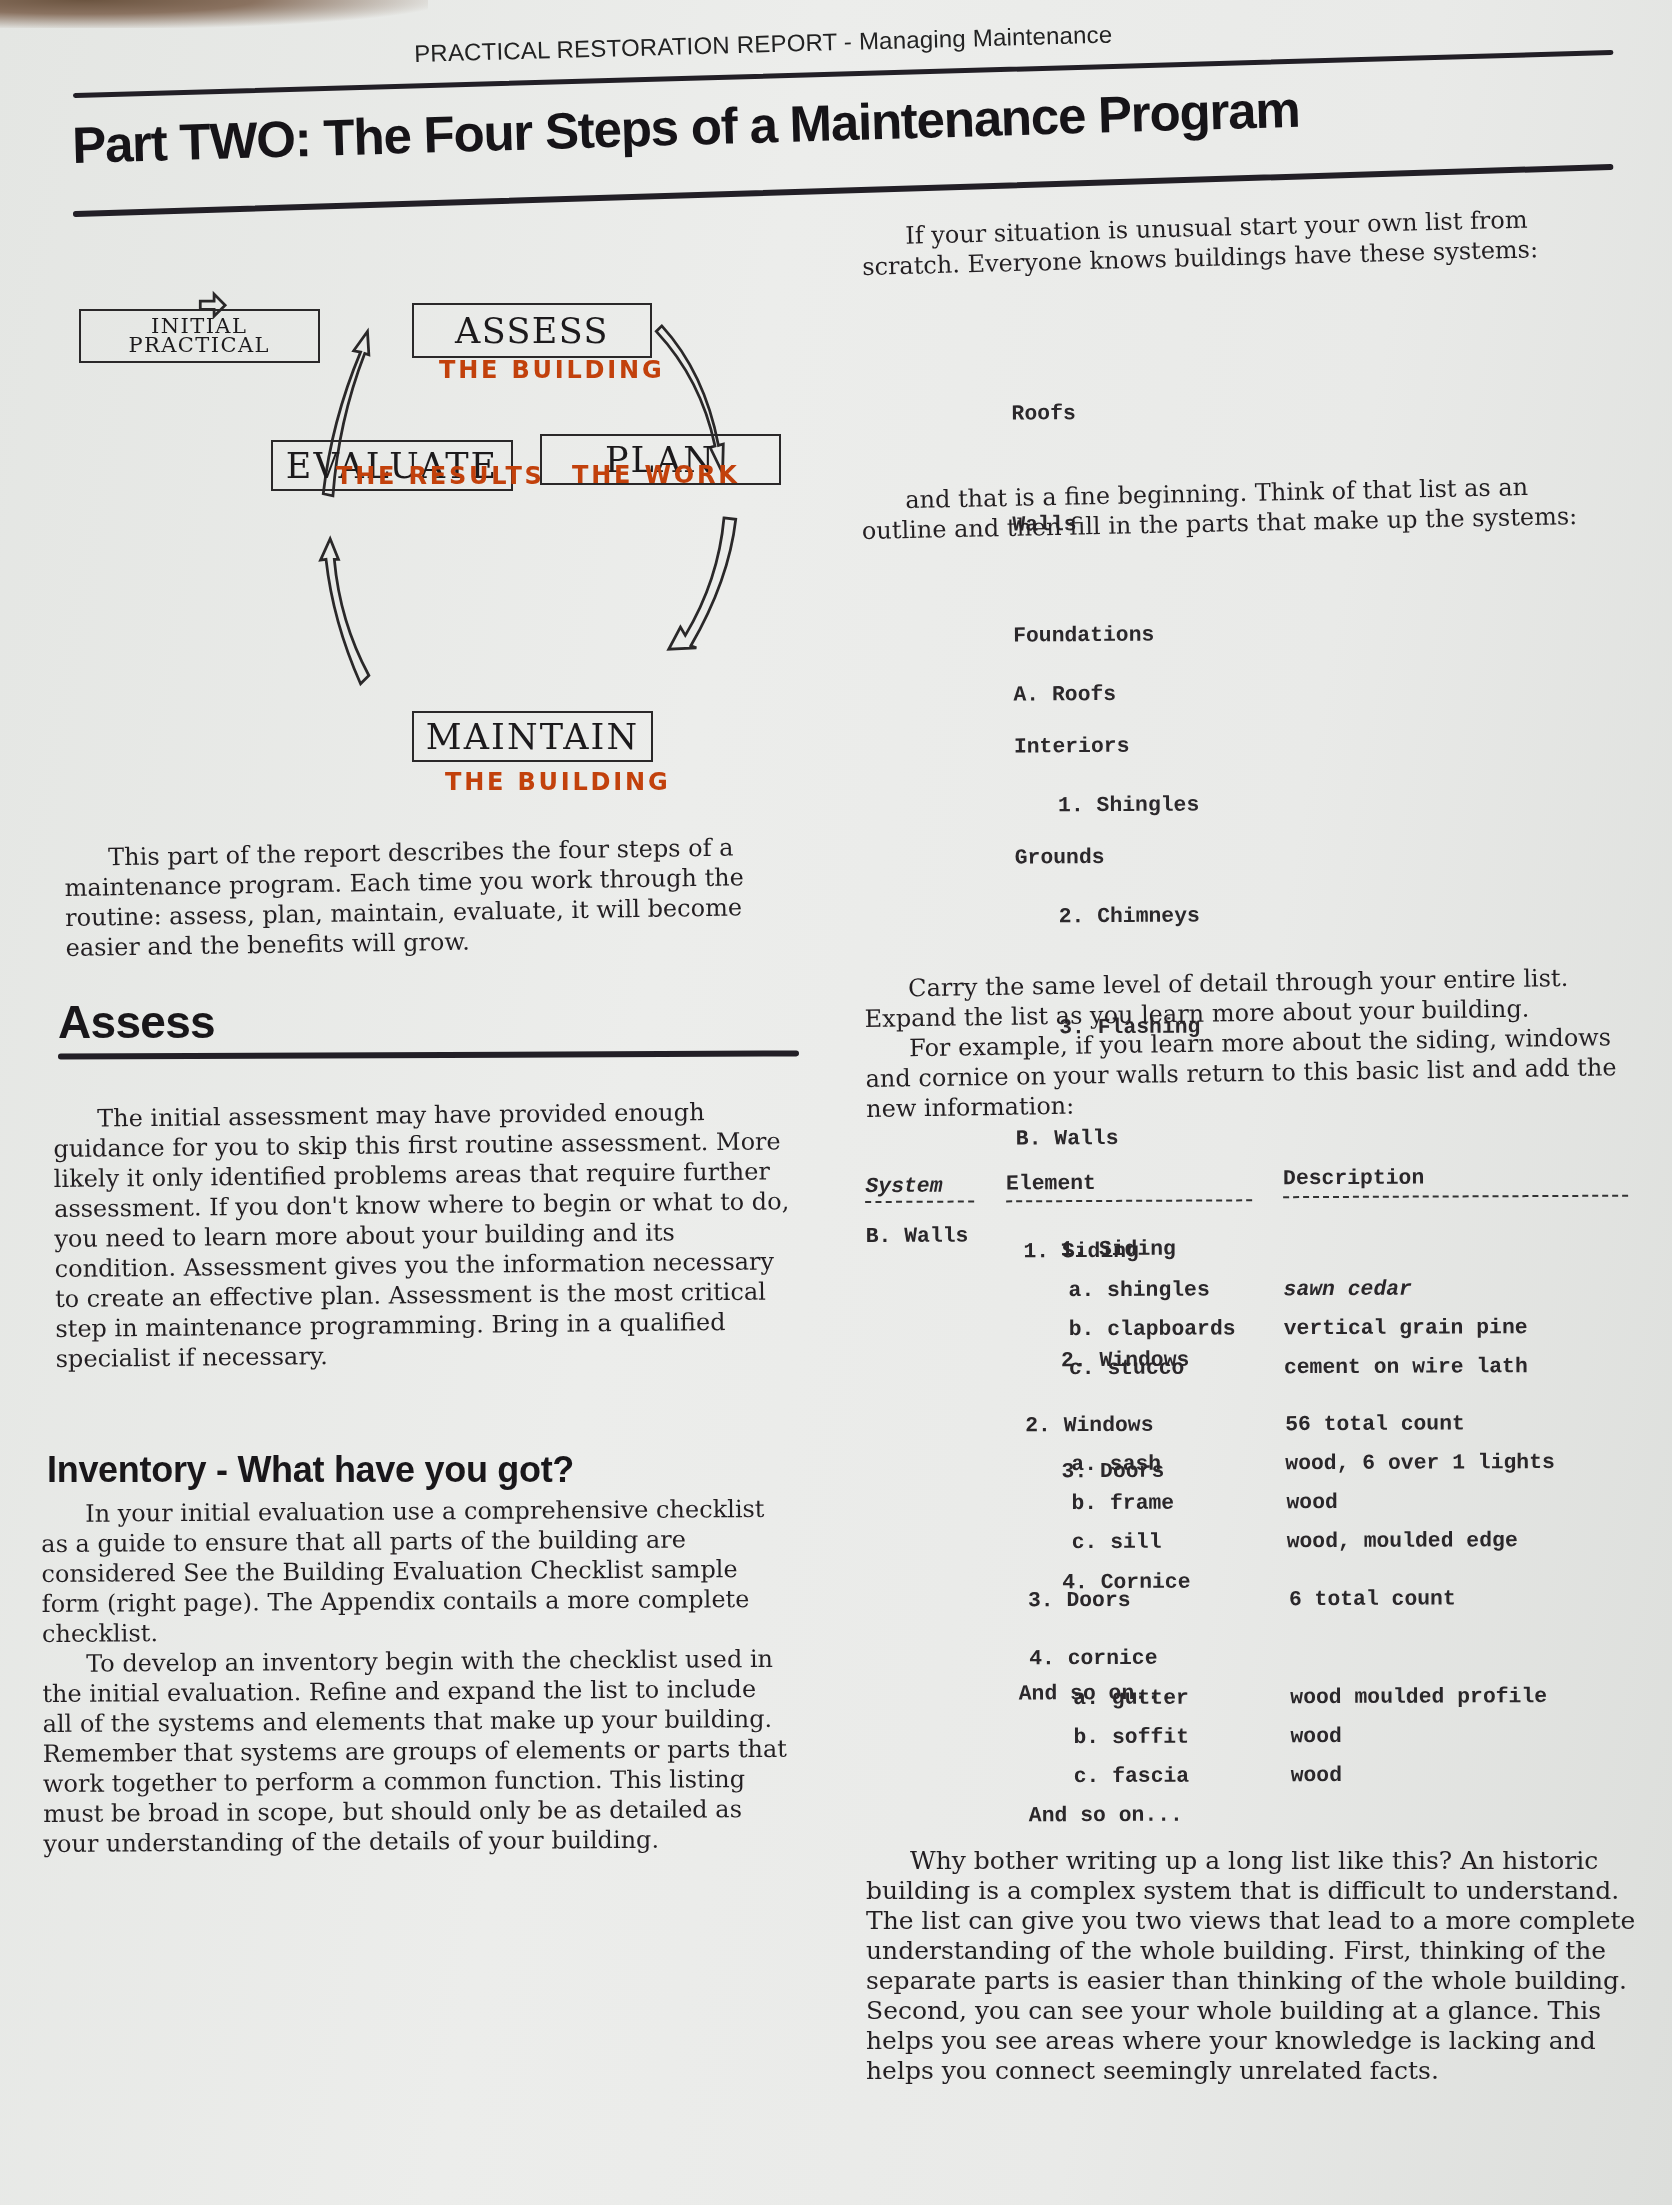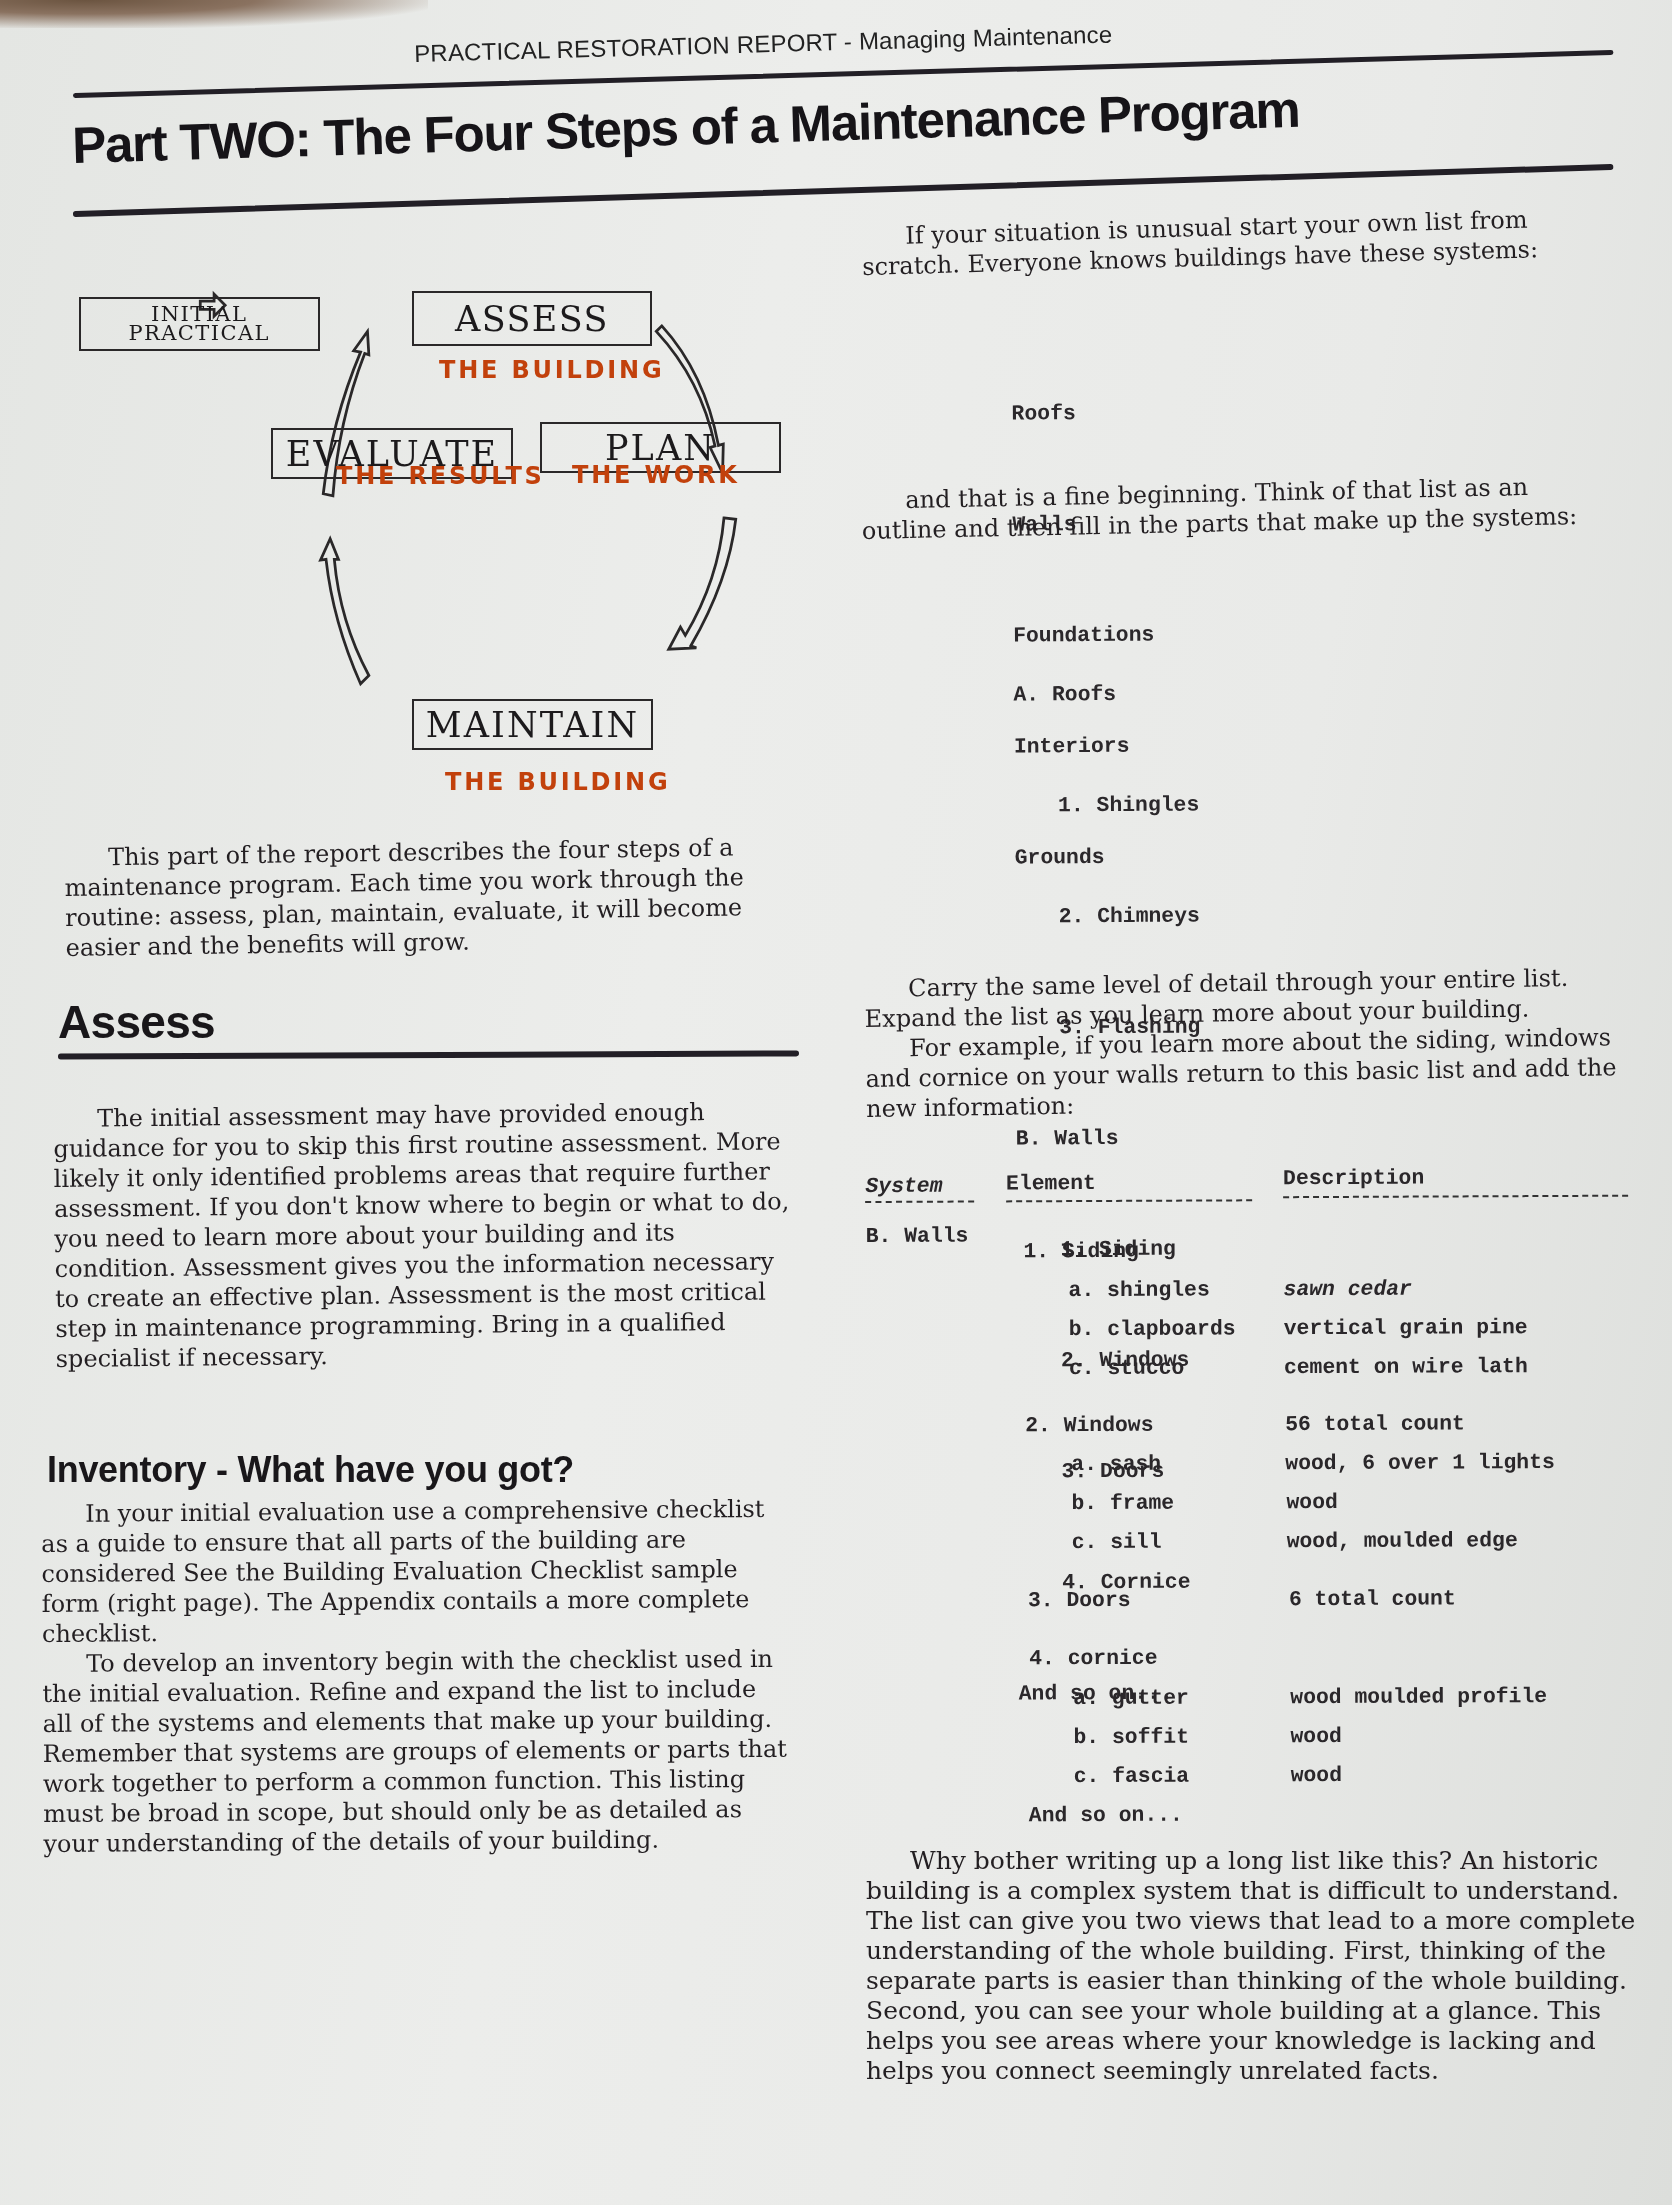--- a/index.html
+++ b/index.html
@@ -39,21 +39,21 @@
   .body-text p { margin:0; text-indent: 44px; }
   .mono { font-family: "Liberation Mono", "DejaVu Sans Mono", monospace; font-weight:700; color:#2a272a; }
   .h2 {
     font-family: "Liberation Sans", sans-serif; font-weight:700; color:#19171a;
   }
   
   .diagram { position:absolute; left:69px; top:276px; width:760px; height:553px; }
   .box {
     position:absolute; border:2.8px solid #2a2829; background: transparent;
     font-family: "DejaVu Serif", serif; font-weight:700; color:#1c1a1c;
-    display:flex; align-items:center; justify-content:center; text-align:center;
+    display:flex; align-items:center; justify-content:center; text-align:center;margin-top:12px;
   }
   .sub {
     position:absolute; font-family: "DejaVu Sans", sans-serif; font-weight:700;
     font-size: 24px; letter-spacing:2.8px; color:#c2410c;text-align:center;
   }
   svg.arrows { position:absolute; left:0; top:0; }
   .mono-list { font-family: "Liberation Mono", monospace; font-weight:700; font-size:21.4px; color:#2b282b; position:absolute; white-space:pre; }
 </style>
 </head>
 <body>

